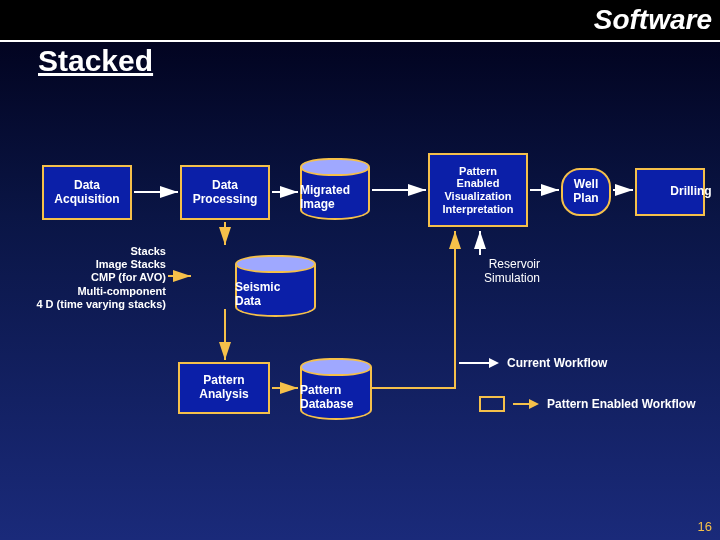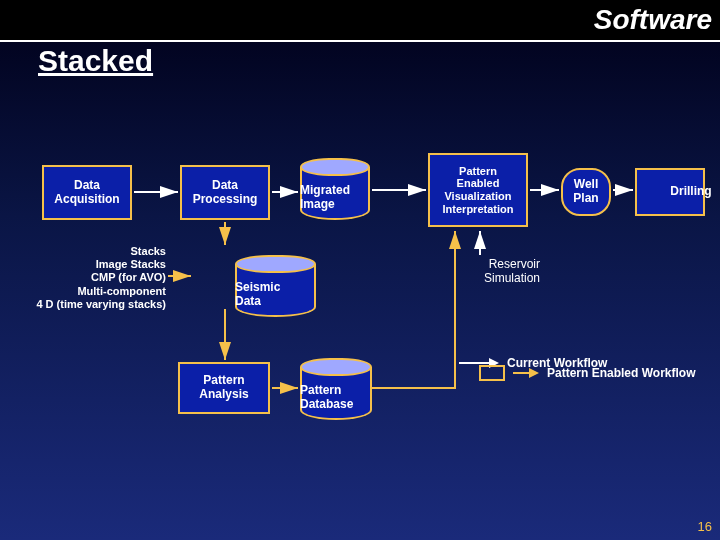--- a/index.html
+++ b/index.html
@@ -220,21 +220,21 @@
 
   <div class="legend" style="left:459px; top:356px;">
     <span class="arrow-sample">
       <svg width="40" height="12">
           <line x1="0" y1="6" x2="30" y2="6" stroke="white" stroke-width="2"></line>
           <polygon points="30,1 40,6 30,11" fill="white"></polygon>
         </svg>
     </span>
     <span>Current Workflow</span>
   </div>
-  <div class="legend" style="left:459px; top:365px;padding-left:20px;">
+  <div class="legend" style="left:459px; top:396px;padding-left:20px;">
     <span class="swatch-box"></span>
     <span class="arrow-sample">
       <svg width="26" height="12">
           <line x1="0" y1="6" x2="16" y2="6" stroke="#f5c04a" stroke-width="2"></line>
           <polygon points="16,1 26,6 16,11" fill="#f5c04a"></polygon>
         </svg>
     </span>
     <span>Pattern Enabled  Workflow</span>
   </div>
 

